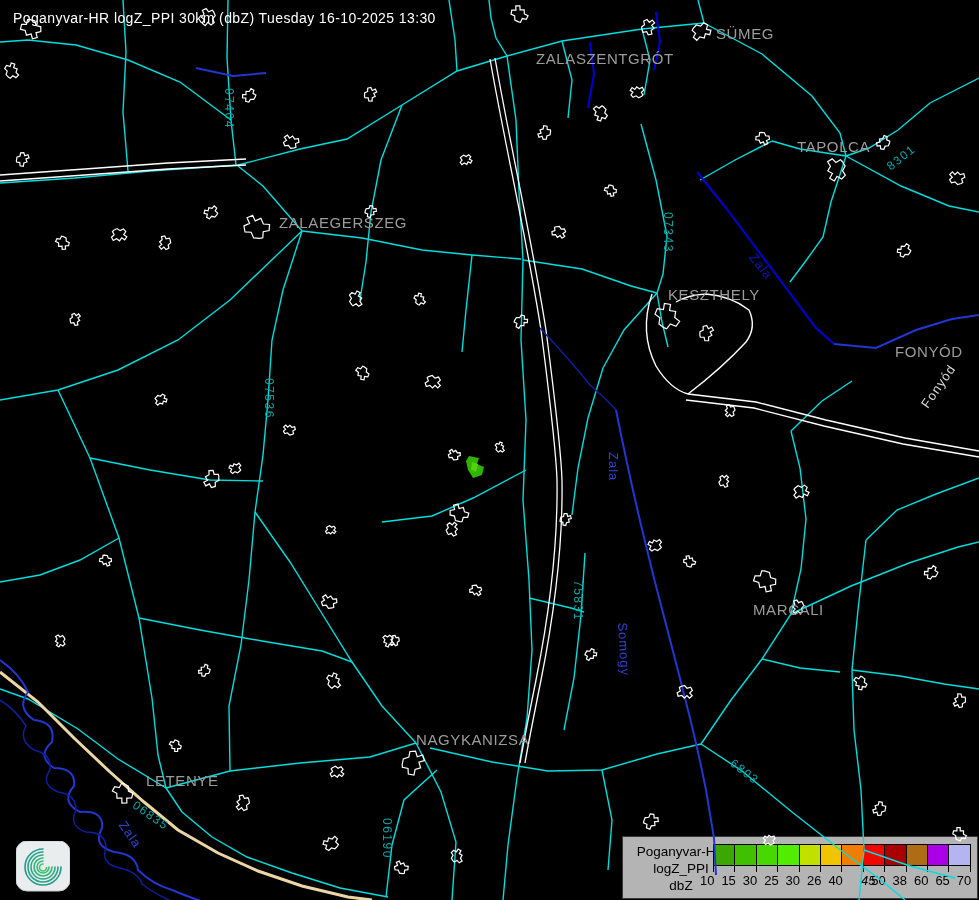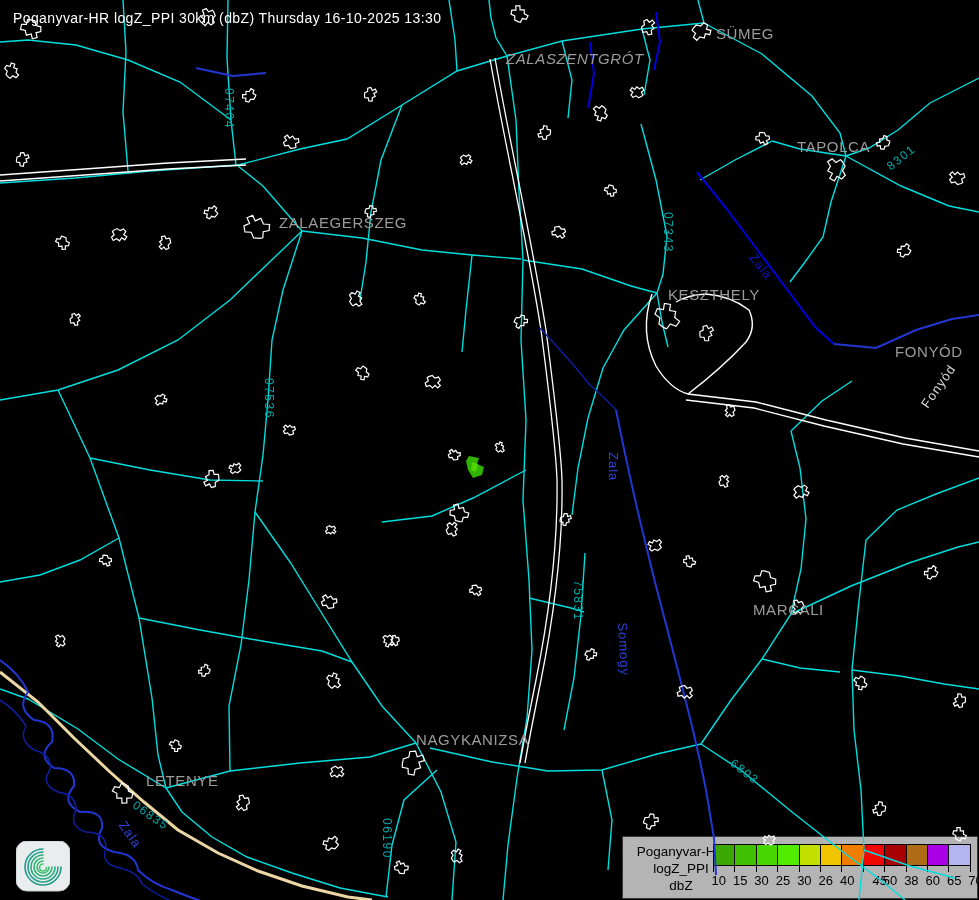--- a/index.html
+++ b/index.html
@@ -15,21 +15,21 @@
   .waterlbl{position:absolute;font-size:13px;letter-spacing:1px;white-space:nowrap;
             transform-origin:left top;}
   .shorelbl{position:absolute;color:#d8d8d8;font-size:13px;letter-spacing:1px;
             white-space:nowrap;transform-origin:left top;}
   #legend{position:absolute;left:622px;top:836px;width:356px;height:63px;
           background:#b4b4b4;border:1px solid #383838;z-index:5;box-sizing:border-box;}
   .leg-text{position:absolute;left:4px;top:6px;width:108px;text-align:center;
             color:#000;font-size:13.5px;line-height:17px;}
   .swatch{position:absolute;top:7px;height:22px;border:1px solid #000;box-sizing:border-box;}
   .tick{position:absolute;top:29px;width:1px;height:6px;background:#000;}
-  .ticklbl{position:absolute;top:36px;width:26px;text-align:right;color:#000;font-size:13px;}
+  .ticklbl{position:absolute;top:36px;width:26px;text-align:left;color:#000;font-size:13px;}
   #logo{position:absolute;left:16px;top:841px;z-index:40;}
 </style>
 </head>
 <body>
 
 <div id="stage">
 
   <div id="legend">
     <div class="leg-text">
       <div>Poganyvar-HR</div>
@@ -224,21 +224,21 @@
       <path d="M0,-7 L4,-6 L5,-2 L9,-1 L9,3 L5,4 L6,8 L2,9 L1,5 L-3,6 L-4,2 L-8,1 L-7,-3 L-3,-3 L-2,-7 Z" fill="none" stroke="#ffffff" stroke-width="1.2" transform="translate(500,448) rotate(216) scale(0.6)" vector-effect="non-scaling-stroke"></path>
       <path d="M0,-7 L4,-6 L5,-2 L9,-1 L9,3 L5,4 L6,8 L2,9 L1,5 L-3,6 L-4,2 L-8,1 L-7,-3 L-3,-3 L-2,-7 Z" fill="none" stroke="#ffffff" stroke-width="1.2" transform="translate(565,520) rotate(269) scale(0.7)" vector-effect="non-scaling-stroke"></path>
       <path d="M0,-7 L4,-6 L5,-2 L9,-1 L9,3 L5,4 L6,8 L2,9 L1,5 L-3,6 L-4,2 L-8,1 L-7,-3 L-3,-3 L-2,-7 Z" fill="none" stroke="#ffffff" stroke-width="1.2" transform="translate(330,530) rotate(322) scale(0.6)" vector-effect="non-scaling-stroke"></path>
       <path d="M0,-7 L4,-6 L5,-2 L9,-1 L9,3 L5,4 L6,8 L2,9 L1,5 L-3,6 L-4,2 L-8,1 L-7,-3 L-3,-3 L-2,-7 Z" fill="none" stroke="#ffffff" stroke-width="1.2" transform="translate(175,745) rotate(15) scale(0.7)" vector-effect="non-scaling-stroke"></path>
       <path d="M0,-7 L4,-6 L5,-2 L9,-1 L9,3 L5,4 L6,8 L2,9 L1,5 L-3,6 L-4,2 L-8,1 L-7,-3 L-3,-3 L-2,-7 Z" fill="none" stroke="#ffffff" stroke-width="1.2" transform="translate(395,640) rotate(68) scale(0.6)" vector-effect="non-scaling-stroke"></path>
       <path d="M469,456 L479,458 L477,464 L484,467 L482,475 L473,478 L468,470 L466,461 Z" fill="#2fb200"></path>
       <path d="M472,462 L478,464 L476,472 L471,470 Z" fill="#52d400"></path>
     </svg>
 
   <div id="labels">
-      <div class="city" style="left: 506px; top: 50px; font-style: italic;">ZALASZENTGRÓT</div>
+      <div class="city" style="left: 536px; top: 50px;">ZALASZENTGRÓT</div>
       <div class="city" style="left: 716px; top: 15px; margin-top: 10px;">SÜMEG</div>
       <div class="city" style="left: 797px; top: 138px; text-align: right;">TAPOLCA</div>
       <div class="city" style="left: 279px; top: 214px;">ZALAEGERSZEG</div>
       <div class="city" style="left: 668px; top: 286px;">KESZTHELY</div>
       <div class="city" style="left: 895px; top: 343px;">FONYÓD</div>
       <div class="city" style="left: 753px; top: 601px;">MARCALI</div>
       <div class="city" style="left: 416px; top: 731px;">NAGYKANIZSA</div>
       <div class="city" style="left: 146px; top: 772px;">LETENYE</div>
       <div class="roadlbl" style="left: 236px; top: 88px; transform: rotate(90deg);">07404</div>
       <div class="roadlbl" style="left: 675px; top: 212px; transform: rotate(90deg);">07343</div>
@@ -248,21 +248,21 @@
       <div class="roadlbl" style="left: 138px; top: 798px; transform: rotate(35deg);">06835</div>
       <div class="roadlbl" style="left: 736px; top: 756px; transform: rotate(38deg);">6803</div>
       <div class="roadlbl" style="left: 394px; top: 818px; transform: rotate(90deg);">06190</div>
       <div class="waterlbl" style="left: 621px; top: 452px; transform: rotate(90deg); color: rgb(43, 67, 216);">Zala</div>
       <div class="waterlbl" style="left: 630px; top: 622px; transform: rotate(87deg); color: rgb(43, 67, 216);">Somogy</div>
       <div class="waterlbl" style="left: 128px; top: 818px; transform: rotate(55deg); color: rgb(43, 67, 216);">Zala</div>
       <div class="waterlbl" style="left: 758px; top: 250px; transform: rotate(52deg); color: rgb(18, 18, 200);">Zala</div>
       <div class="shorelbl" style="left: 918px; top: 402px; transform: rotate(-55deg);">Fonyód</div>
     </div>
 
-  <div id="title">Poganyvar-HR logZ_PPI 30km (dbZ) Thursday 16-10-2025 13:30</div>
+  <div id="title">Poganyvar-HR logZ_PPI 30km (dbZ) Tuesday 16-10-2025 13:30</div>
 
   <div id="logo">
     <svg width="54" height="52" viewBox="0 0 54 52">
       <rect x="0" y="0" width="54" height="50" rx="11" fill="#e9eded" stroke="#c7cdcd" stroke-width="1"></rect>
       <g fill="none" stroke-linecap="round">
         <path d="M27,8  a18,18 0 1 0 18,18" stroke="#26998f" stroke-width="1.6"></path>
         <path d="M27,11 a15,15 0 1 0 15,15" stroke="#2aa28a" stroke-width="1.6"></path>
         <path d="M27,14 a12,12 0 1 0 12,12" stroke="#2fab83" stroke-width="1.6"></path>
         <path d="M27,17 a9,9   0 1 0 9,9" stroke="#34b47c" stroke-width="1.6"></path>
         <path d="M27,20 a6,6   0 1 0 6,6" stroke="#3abc74" stroke-width="1.6"></path>

